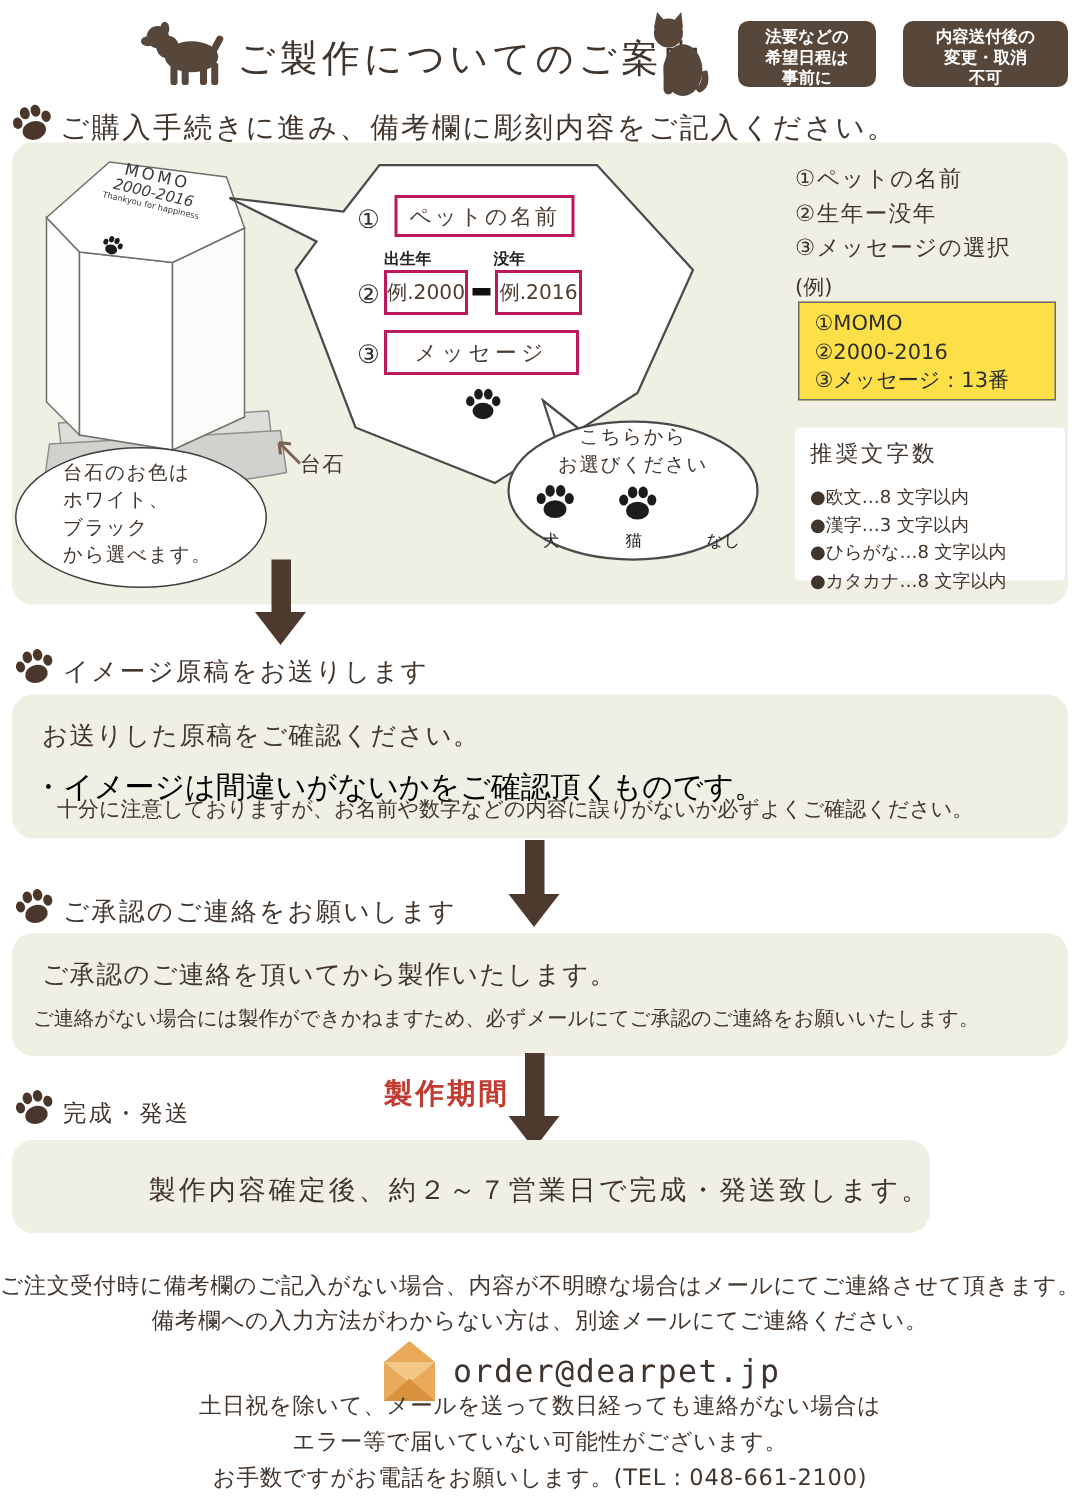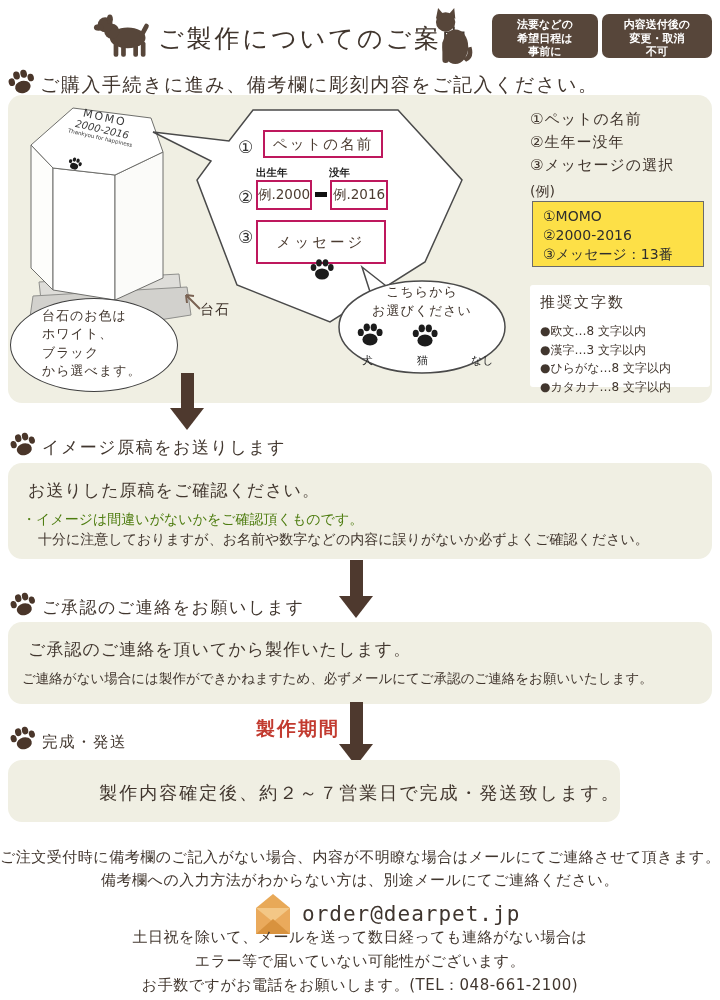--- a/index.html
+++ b/index.html
@@ -59,21 +59,21 @@
     <g fill="#57463a">
       <polygon points="6,10 8,0 14,7"></polygon>
       <polygon points="17,7 23,0 24,10"></polygon>
       <circle cx="15" cy="13" r="9"></circle>
       <ellipse cx="24" cy="36" rx="12" ry="16"></ellipse>
       <rect x="12" y="30" width="6" height="21" rx="3"></rect>
       <path d="M34 50 q 8 -3 5 -14 l -4 1 q 2 8 -4 10 Z"></path>
     </g>
   </svg>
 
-  <div class="abs badge" style="left:492px;top:14px;width:106px;height:44px">
+  <div class="abs badge" style="left:492px;top:14px;width:92px;height:44px">
     <div>法要などの</div>
     <div>希望日程は</div>
     <div>事前に</div>
   </div>
   <div class="abs badge" style="left:602px;top:14px;width:110px;height:44px">
     <div>内容送付後の</div>
     <div>変更・取消</div>
     <div>不可</div>
   </div>
 
@@ -123,21 +123,21 @@
 
     <div class="abs small-label" style="left:248px;top:71px">出生年</div>
     <div class="abs small-label" style="left:321px;top:71px">没年</div>
 
     <div class="abs" style="left:230px;top:92px;font-size:17px;color:#333">②</div>
     <div class="abs wbox" style="left:248px;top:85px;width:56px;height:30px;font-size:13.5px">例.2000</div>
     <div class="abs" style="left:307px;top:97px;width:12px;height:5px;background:#111"></div>
     <div class="abs wbox" style="left:322px;top:85px;width:58px;height:30px;font-size:13.5px">例.2016</div>
 
     <div class="abs" style="left:230px;top:132px;font-size:17px;color:#333">③</div>
-    <div class="abs wbox" style="left:248px;top:125px;width:130px;height:44px;font-size:14.5px;letter-spacing:3px">メッセージ</div>
+    <div class="abs wbox" style="left:248px;top:125px;width:130px;height:30px;font-size:14.5px;letter-spacing:3px">メッセージ</div>
 
     <svg class="abs" style="left:302px;top:163px" width="24" height="22" viewBox="0 0 24 22">
         <use href="#pawshape" fill="#1c1c1c"></use>
       </svg>
 
     <svg class="abs" style="left:324px;top:170px" width="180" height="112" viewBox="0 0 180 112">
       <polygon points="30,2 58,24 40,33" fill="#ffffff" stroke="#4a4a4a" stroke-width="1.5"></polygon>
       <ellipse cx="90" cy="62" rx="83" ry="46" fill="#ffffff" stroke="#4a4a4a" stroke-width="1.5"></ellipse>
     </svg>
     <div class="abs" style="left:334px;top:188px;width:160px;text-align:center;font-size:13px;line-height:1.45;color:#41362e;letter-spacing:1px">
@@ -180,21 +180,21 @@
     <div class="shaft" style="height:35px"></div>
       <div class="head"></div>
   </div>
 
   <svg class="abs" style="left:10px;top:432px;transform:rotate(-14deg)" width="26" height="24" viewBox="0 0 24 22">
       <use href="#pawshape" fill="#4a362a"></use>
     </svg>
   <div class="abs heading" style="left:42px;top:436px;font-size:17px">イメージ原稿をお送りします</div>
   <div class="abs beige" style="left:8px;top:463px;width:704px;height:96px">
     <div class="abs nowrap" style="left:20px;top:16px;font-size:17px;letter-spacing:1px;color:#41362e">お送りした原稿をご確認ください。</div>
-    <div class="abs nowrap" style="left:14px;top:48px;font-size:14px;color:#4d7c0f">・イメージは間違いがないかをご確認頂くものです。</div>
+    <div class="abs nowrap" style="left:14px;top:48px;font-size:20px;color:#000000">・イメージは間違いがないかをご確認頂くものです。</div>
     <div class="abs nowrap" style="left:30px;top:68px;font-size:14px;color:#41362e">十分に注意しておりますが、お名前や数字などの内容に誤りがないか必ずよくご確認ください。</div>
   </div>
 
   <div class="abs arrow" style="left:339px;top:560px;width:34px">
     <div class="shaft" style="height:36px"></div>
       <div class="head"></div>
   </div>
 
   <svg class="abs" style="left:10px;top:592px;transform:rotate(-14deg)" width="26" height="24" viewBox="0 0 24 22">
       <use href="#pawshape" fill="#4a362a"></use>

